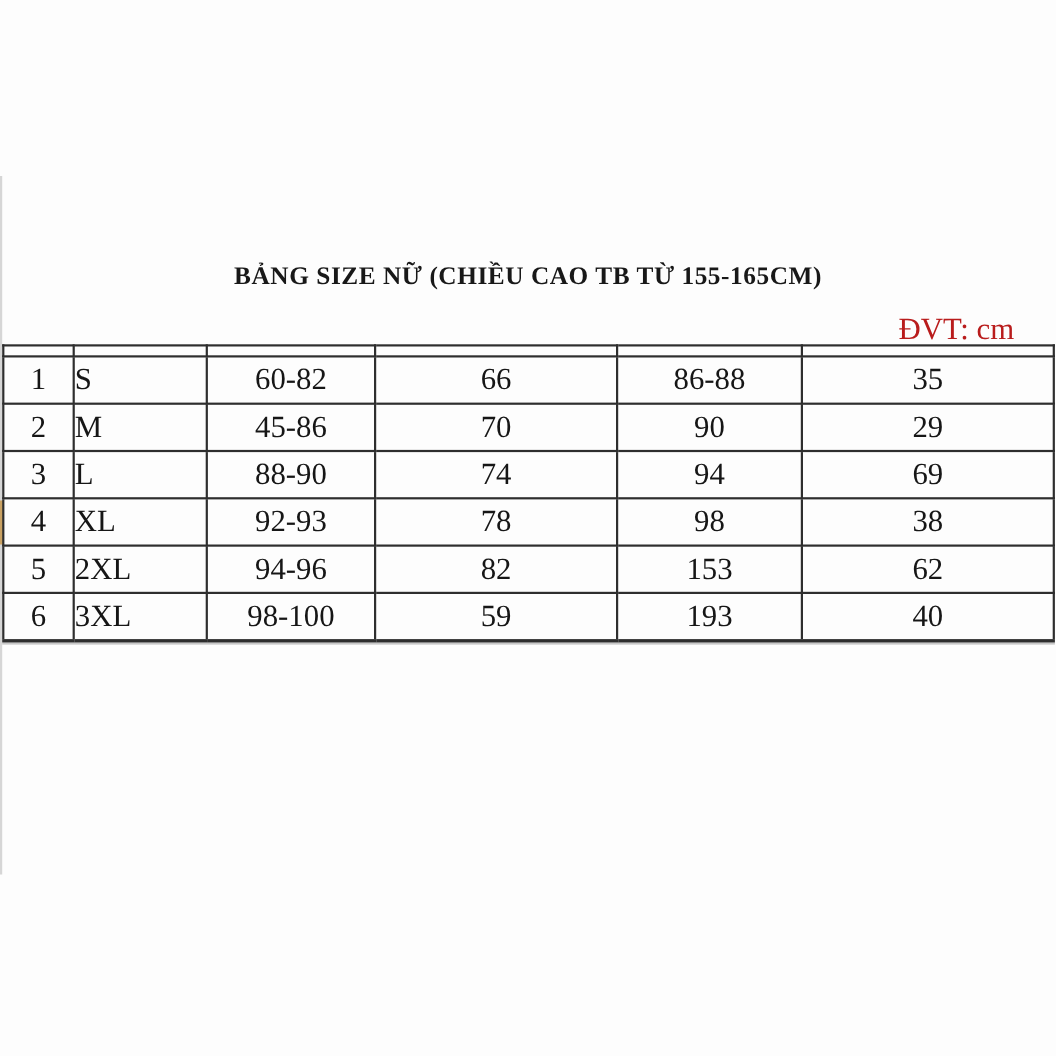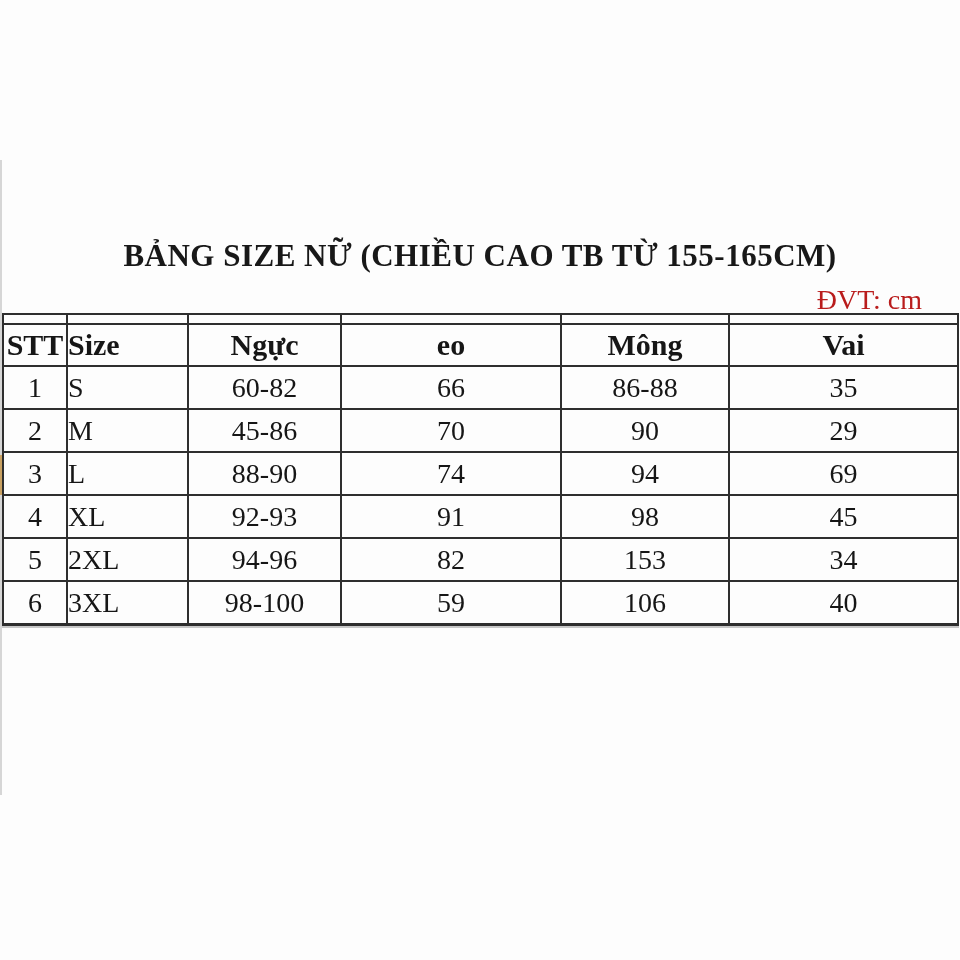--- a/index.html
+++ b/index.html
@@ -34,21 +34,21 @@
     height: 40px;
     background: #c8994f;
     opacity: 0.85;
   }
   .title {
     position: absolute;
     top: 238px;
     left: 0;
     width: 100%;
     text-align: center;
-    font-size: 31px;
+    font-size: 23px;
     font-weight: bold;
     letter-spacing: 0.5px;
     color: #181818;
     white-space: nowrap;
   }
   .unit-label {
     position: absolute;
     top: 284px;
     right: 38px;
     font-size: 28px;
@@ -117,28 +117,20 @@
     </colgroup>
     <thead>
       <tr class="strip-row">
         <td></td>
         <td></td>
         <td></td>
         <td></td>
         <td></td>
         <td></td>
       </tr>
-      <tr class="header-row">
-          <th>STT</th>
-          <th>Size</th>
-          <th>Ngực</th>
-          <th>eo</th>
-          <th>Mông</th>
-          <th>Vai</th>
-        </tr>
     </thead>
     <tbody>
         <tr>
           <td>1</td>
           <td>S</td>
           <td>60-82</td>
           <td>66</td>
           <td>86-88</td>
           <td>35</td>
         </tr>
@@ -155,36 +147,36 @@
           <td>L</td>
           <td>88-90</td>
           <td>74</td>
           <td>94</td>
           <td>69</td>
         </tr>
         <tr>
           <td>4</td>
           <td>XL</td>
           <td>92-93</td>
-          <td>91</td>
+          <td>78</td>
           <td>98</td>
-          <td>45</td>
+          <td>38</td>
         </tr>
         <tr>
           <td>5</td>
           <td>2XL</td>
           <td>94-96</td>
           <td>82</td>
           <td>153</td>
-          <td>34</td>
+          <td>62</td>
         </tr>
         <tr>
           <td>6</td>
           <td>3XL</td>
           <td>98-100</td>
           <td>59</td>
-          <td>106</td>
+          <td>193</td>
           <td>40</td>
         </tr>
       </tbody>
   </table>
 
 </div>
 
 </body></html>

